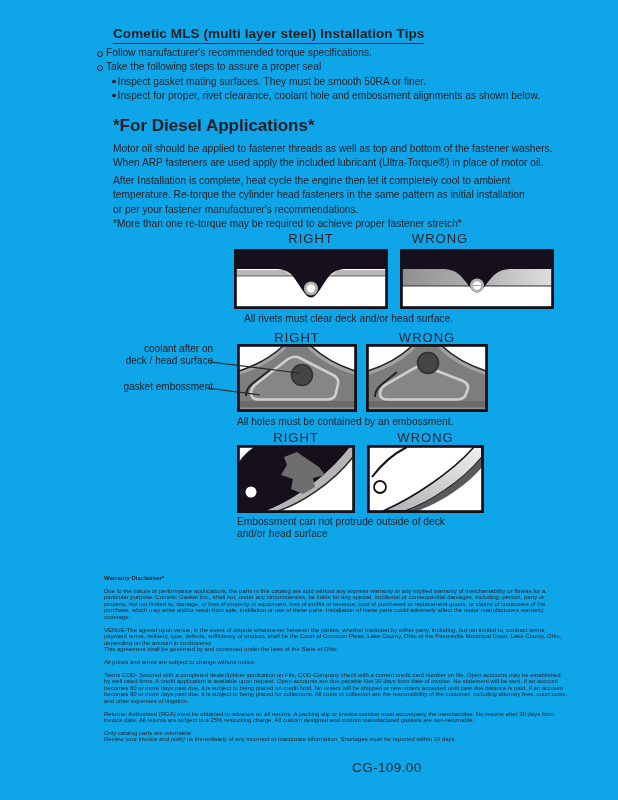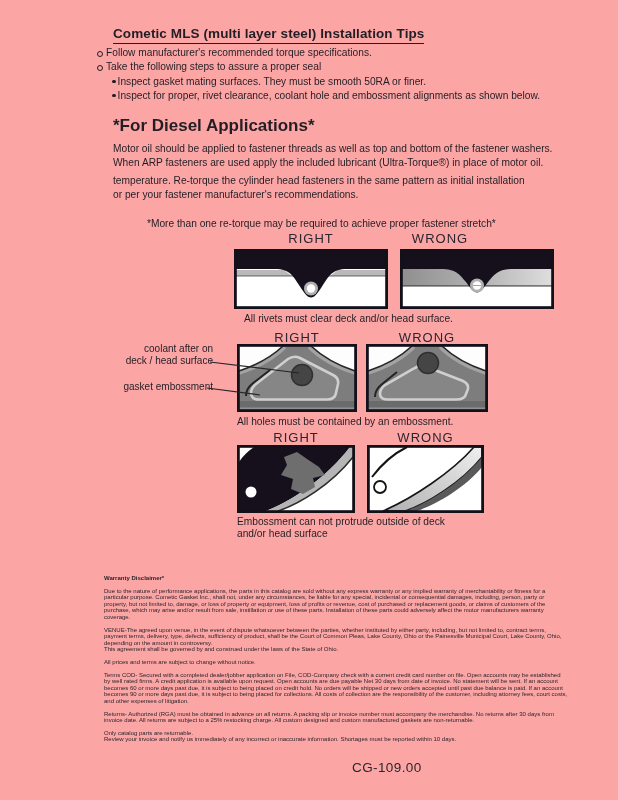--- a/index.html
+++ b/index.html
@@ -1,17 +1,17 @@
 <!DOCTYPE html>
 <html><head>
 <meta charset="utf-8">
 <style>
   html,body{margin:0;padding:0;background:#fff;}
   .page{
-    position:relative;width:618px;height:800px;background:#fca5a5;overflow:hidden;
+    position:relative;width:618px;height:800px;background:#0ea5e9;overflow:hidden;
     font-family:"Liberation Sans", sans-serif;color:#221e24;
   }
   .abs{position:absolute;}
   
   .title{
     left:113px;top:26px;margin:0;font-size:13.5px;font-weight:bold;
     border-bottom:1.6px solid #221e24;padding-bottom:2px;letter-spacing:.1px;
     display:inline-block;white-space:nowrap;
   }
   
@@ -19,21 +19,21 @@
   .b-row{display:flex;align-items:flex-start;white-space:nowrap;}
   .b-row.sub{margin-left:15px;}
   .b-circ{width:4px;height:4px;border:1.1px solid #221e24;border-radius:50%;margin:4.5px 3px 0 0;flex:0 0 auto;}
   .b-dot{width:3.6px;height:3.6px;background:#221e24;border-radius:50%;margin:5px 2px 0 0;flex:0 0 auto;}
   
   .diesel-heading{left:113px;top:116px;margin:0;font-size:17px;font-weight:bold;white-space:nowrap;}
   .para{left:113px;font-size:10.2px;line-height:14.3px;}
   .para div{white-space:nowrap;}
   .p1{top:133px;margin-top:9px;}
   .p2{top:174px;}
-  .note{left:113px;top:218px;font-size:10.2px;white-space:nowrap;margin-left:34px;}
+  .note{left:113px;top:218px;font-size:10.2px;white-space:nowrap;}
   
   .rw-label{font-size:13px;letter-spacing:1px;color:#2a2430;text-align:center;white-space:nowrap;}
   .caption{font-size:10.2px;color:#221e24;white-space:nowrap;}
   .diag{display:block;}
   .leader-label{font-size:10px;color:#221e24;text-align:right;white-space:nowrap;}
   
   .warranty{left:104px;top:575px;width:464px;font-size:6px;line-height:6.6px;color:#2a262c;}
   .warranty p{margin:0 0 6px 0;}
   .warranty p.tight{margin-bottom:0;}
   .w-head{font-weight:bold;margin:0 0 3px 0;}
@@ -65,20 +65,21 @@
       <span>Inspect for proper, rivet clearance, coolant hole and embossment alignments as shown below.</span>
     </div>
   </div>
 
   <h2 class="abs diesel-heading">*For Diesel Applications*</h2>
   <div class="abs para p1">
     <div>Motor oil should be applied to fastener threads as well as top and bottom of the fastener washers.</div>
     <div>When ARP fasteners are used apply the included lubricant (Ultra-Torque®) in place of motor oil.</div>
   </div>
   <div class="abs para p2">
+    <div>After Installation is complete, heat cycle the engine then let it completely cool to ambient</div>
     <div>temperature. Re-torque the cylinder head fasteners in the same pattern as initial installation</div>
     <div>or per your fastener manufacturer's recommendations.</div>
   </div>
   <div class="abs note">*More than one re-torque may be required to achieve proper fastener stretch*</div>
 
   <div class="abs rw-label" style="left:234px;top:231px;width:154px;">RIGHT</div>
   <div class="abs rw-label" style="left:378px;top:231px;width:124px;">WRONG</div>
 
   <svg class="abs diag" style="left:234px;top:249px;" width="154" height="60" viewBox="0 0 154 60">
     <rect x="0" y="0" width="154" height="60" fill="#ffffff"></rect>

